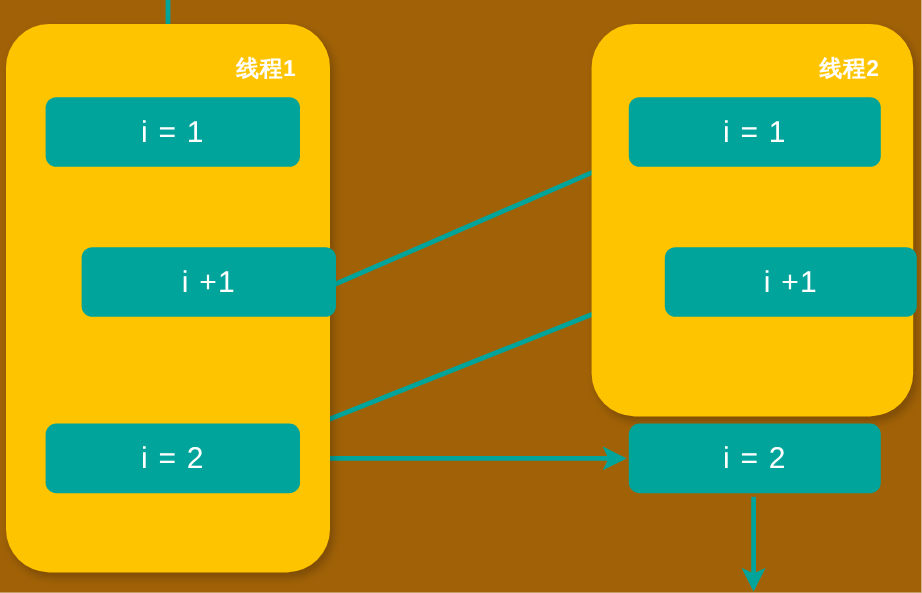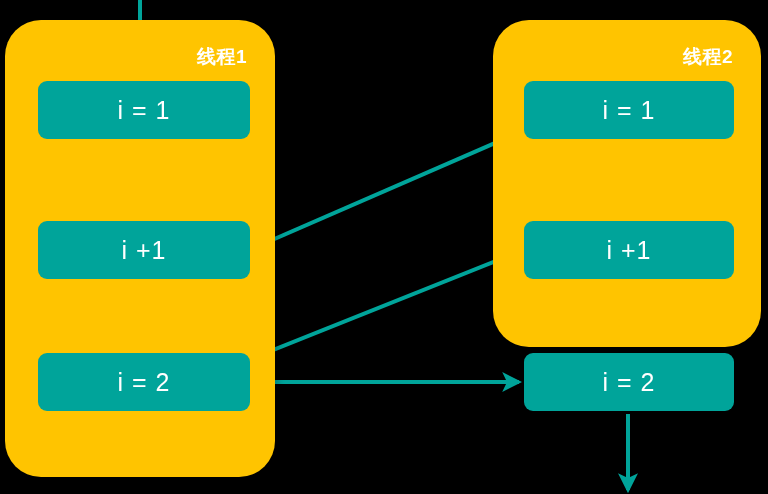--- a/index.html
+++ b/index.html
@@ -4,21 +4,21 @@
 <style>
   html, body {
     margin: 0;
     padding: 0;
     background: #ffffff;
   }
   #canvas {
     position: relative;
     width: 768px;
     height: 494px;
-    background: #000000;
+    background: #a16207;
     overflow: hidden;
     font-family: "Liberation Sans", "DejaVu Sans", sans-serif;
   }
   #svg-layer {
     position: absolute;
     left: 0;
     top: 0;
     width: 768px;
     height: 494px;
   }
@@ -58,21 +58,21 @@
     align-items: center;
     justify-content: center;
     color: #ffffff;
     font-size: 25px;
     font-weight: 500;
     letter-spacing: 1px;
   }
   .l-box { left: 33px; width: 212px; height: 58px; }
   .r-box { left: 31px; width: 210px; height: 58px; }
   .row-1 { top: 61px; text-align: center; }
-  .row-2 { top: 201px; }
+  .row-2 { top: 186px; margin-left: 30px; }
   .row-3 { top: 333px; text-align: center; }
 </style>
 </head>
 <body>
 
 <div id="canvas">
 
   <svg id="svg-layer" viewBox="0 0 768 494" xmlns="http://www.w3.org/2000/svg">
     <defs>
       <marker id="arrowhead" markerWidth="5" markerHeight="5" refX="4.2" refY="2.5" orient="auto" markerUnits="strokeWidth">

